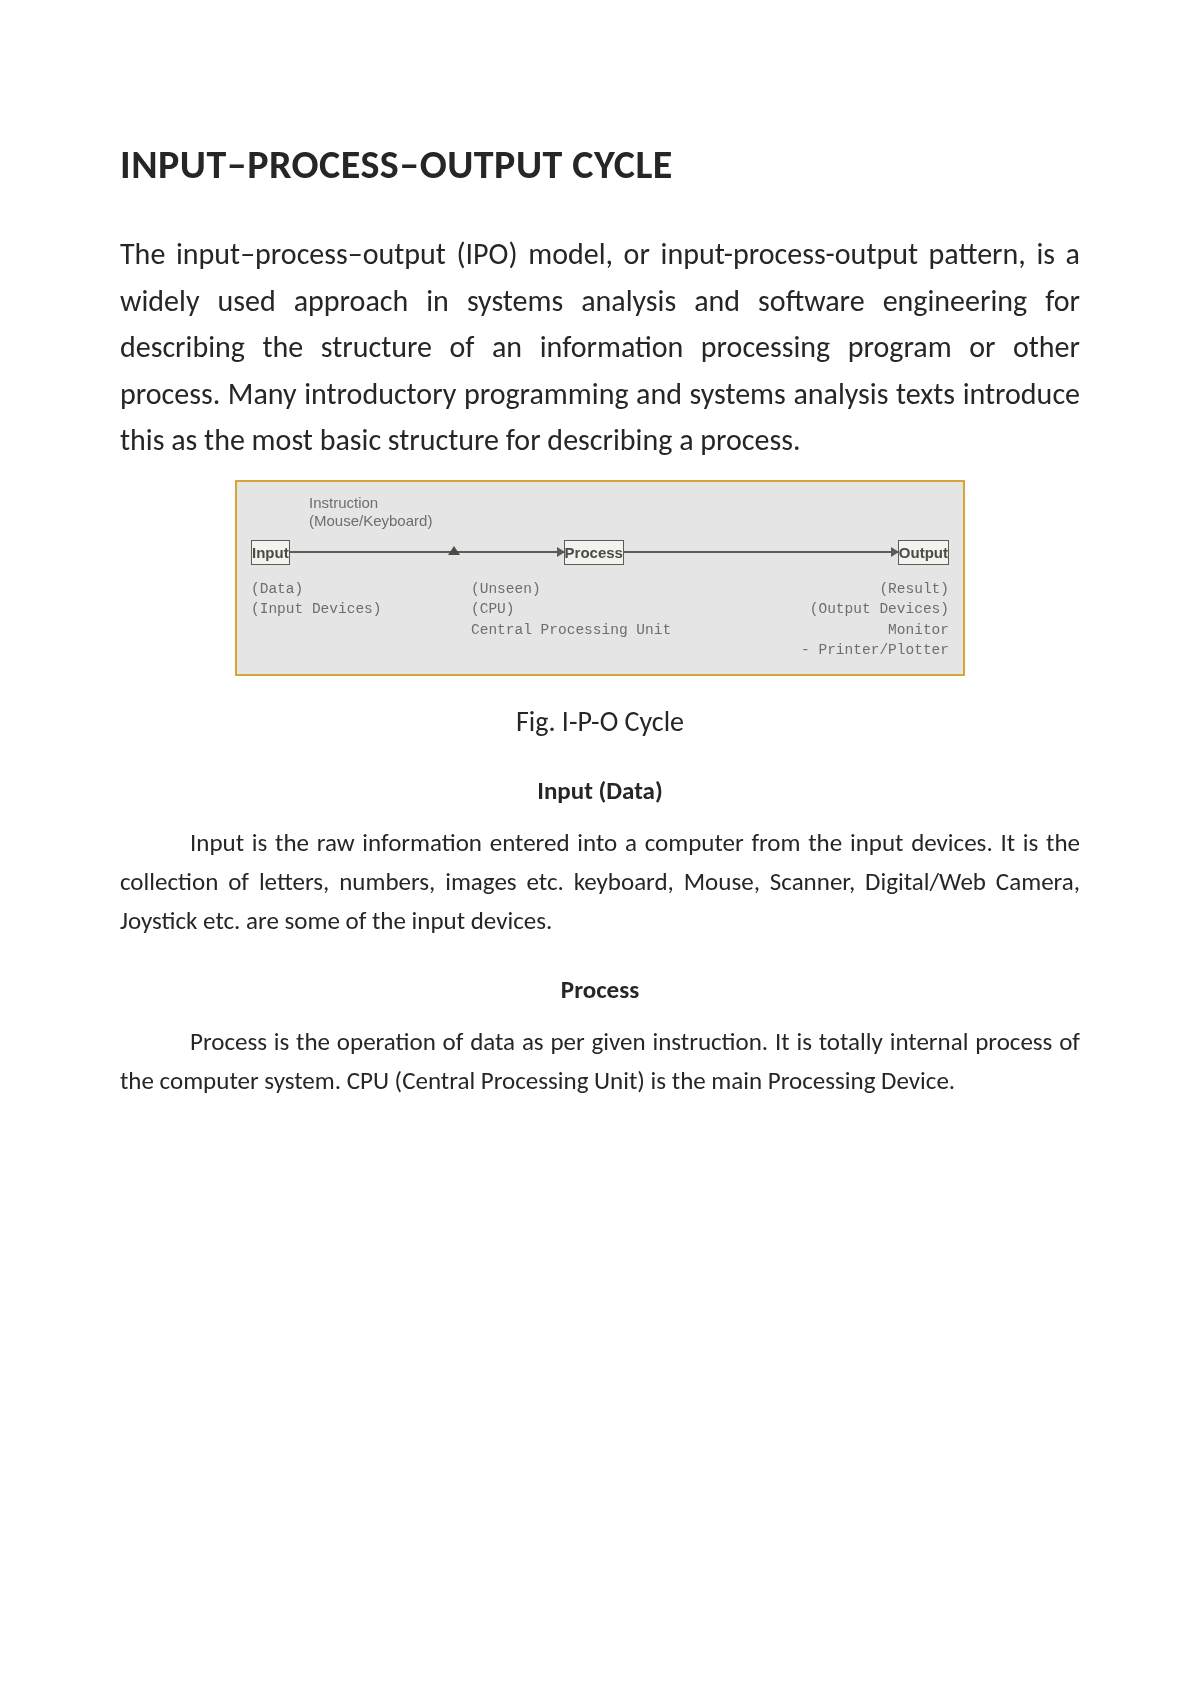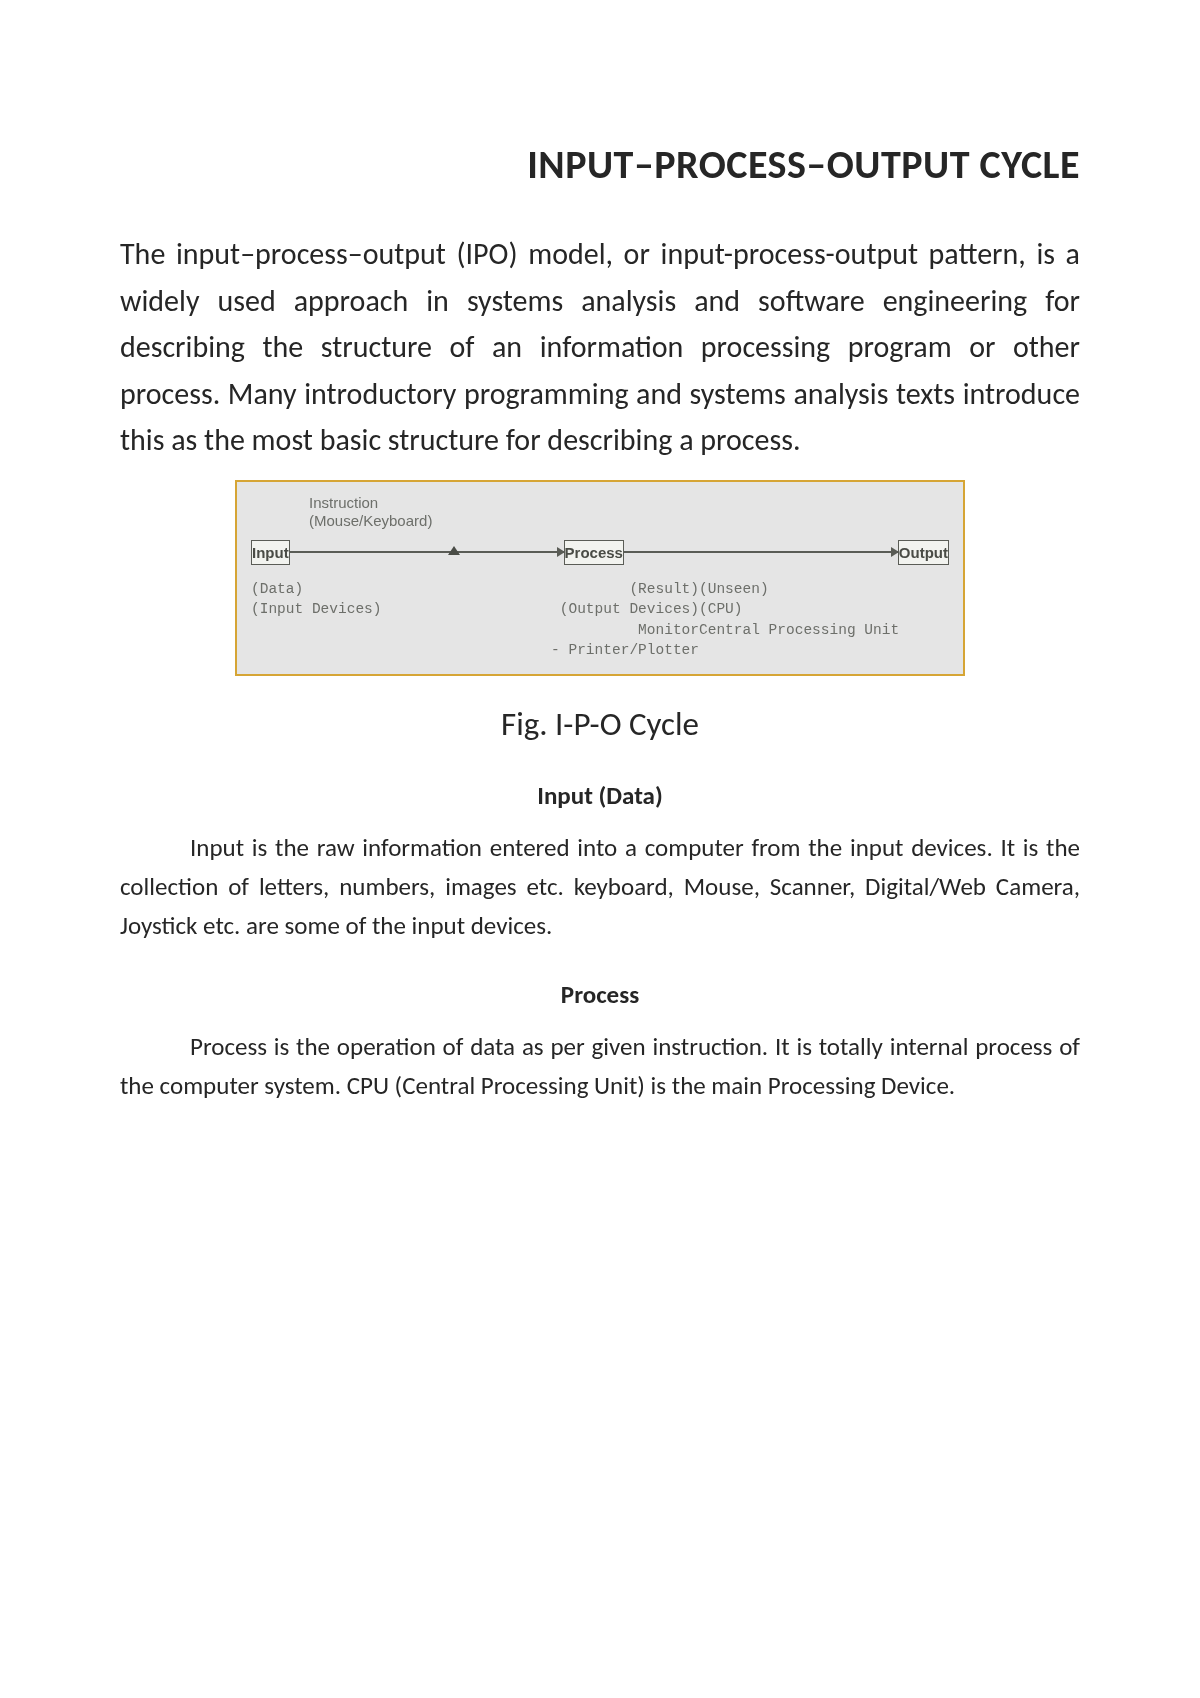--- a/index.html
+++ b/index.html
@@ -11,21 +11,21 @@
       font-family: Calibri, "Segoe UI", Arial, sans-serif;
       background: #ffffff;
       width: 1200px;
       height: 1698px;
       padding: 140px 120px 100px 120px;
       color: #262626;
     }
     .title {
       font-size: 40px;
       font-weight: 700;
-      text-align: right;
+      text-align: left;
       margin-bottom: 42px;
       letter-spacing: 0.5px;
     }
     .intro-para {
       font-size: 30px;
       line-height: 1.55;
       text-align: justify;
       text-justify: inter-word;
       margin-bottom: 16px;
     }
@@ -111,21 +111,21 @@
     .dia-list li::before {
       content: "–";
       position: absolute;
       left: 10px;
     }
     .dia-col.c3 .sub {
       padding-right: 0;
     }
     .caption {
       text-align: center;
-      font-size: 33px;
+      font-size: 28px;
       margin-bottom: 36px;
     }
     .section-title {
       font-size: 25px;
       font-weight: 700;
       margin-bottom: 18px;
       text-align: center;
     }
     .section-para {
       font-size: 25px;
@@ -159,30 +159,30 @@
       <div class="arrow-line">
         <div class="arrow-head"></div>
       </div>
       <div class="dia-box">Output</div>
     </div>
     <div class="dia-cols">
       <div class="dia-col c1">
         <div>(Data)</div>
         <div>(Input Devices)</div>
       </div>
+      <div class="dia-col c2">
+        <div>(Unseen)</div>
+        <div>(CPU)</div>
+        <div>Central Processing Unit</div>
+      </div>
       <div class="dia-col c3">
         <div>(Result)</div>
         <div>(Output Devices)</div>
         <div class="sub">Monitor</div>
         <div class="sub">- Printer/Plotter</div>
-      </div>
-      <div class="dia-col c2">
-        <div>(Unseen)</div>
-        <div>(CPU)</div>
-        <div>Central Processing Unit</div>
       </div>
     </div>
   </div>
 </div>
 
 <div class="caption">Fig.  I-P-O Cycle</div>
 
 <div class="section-title">Input (Data)</div>
 <p class="section-para">Input is the raw information entered into a computer from the input devices. It is the collection of letters, numbers, images etc. keyboard, Mouse, Scanner, Digital/Web Camera, Joystick etc. are some of the input devices.</p>
 

